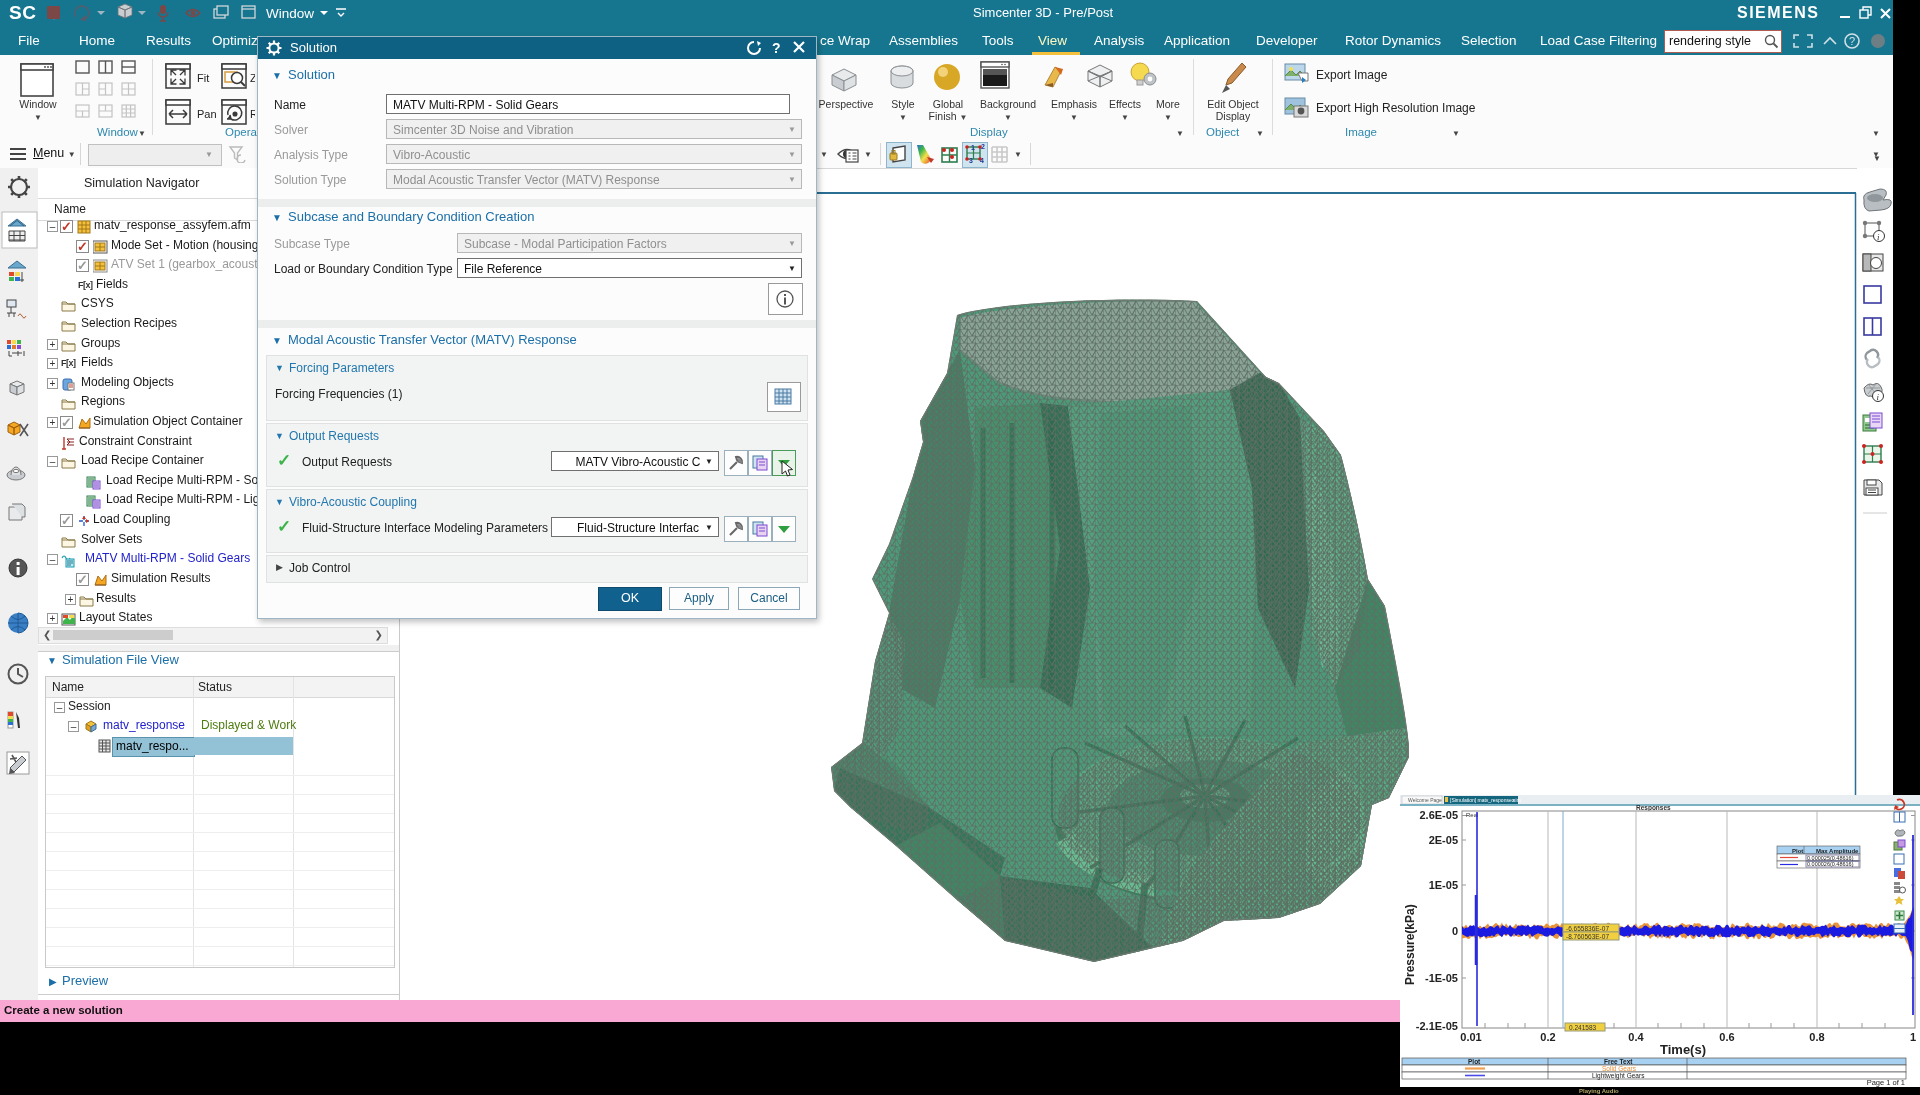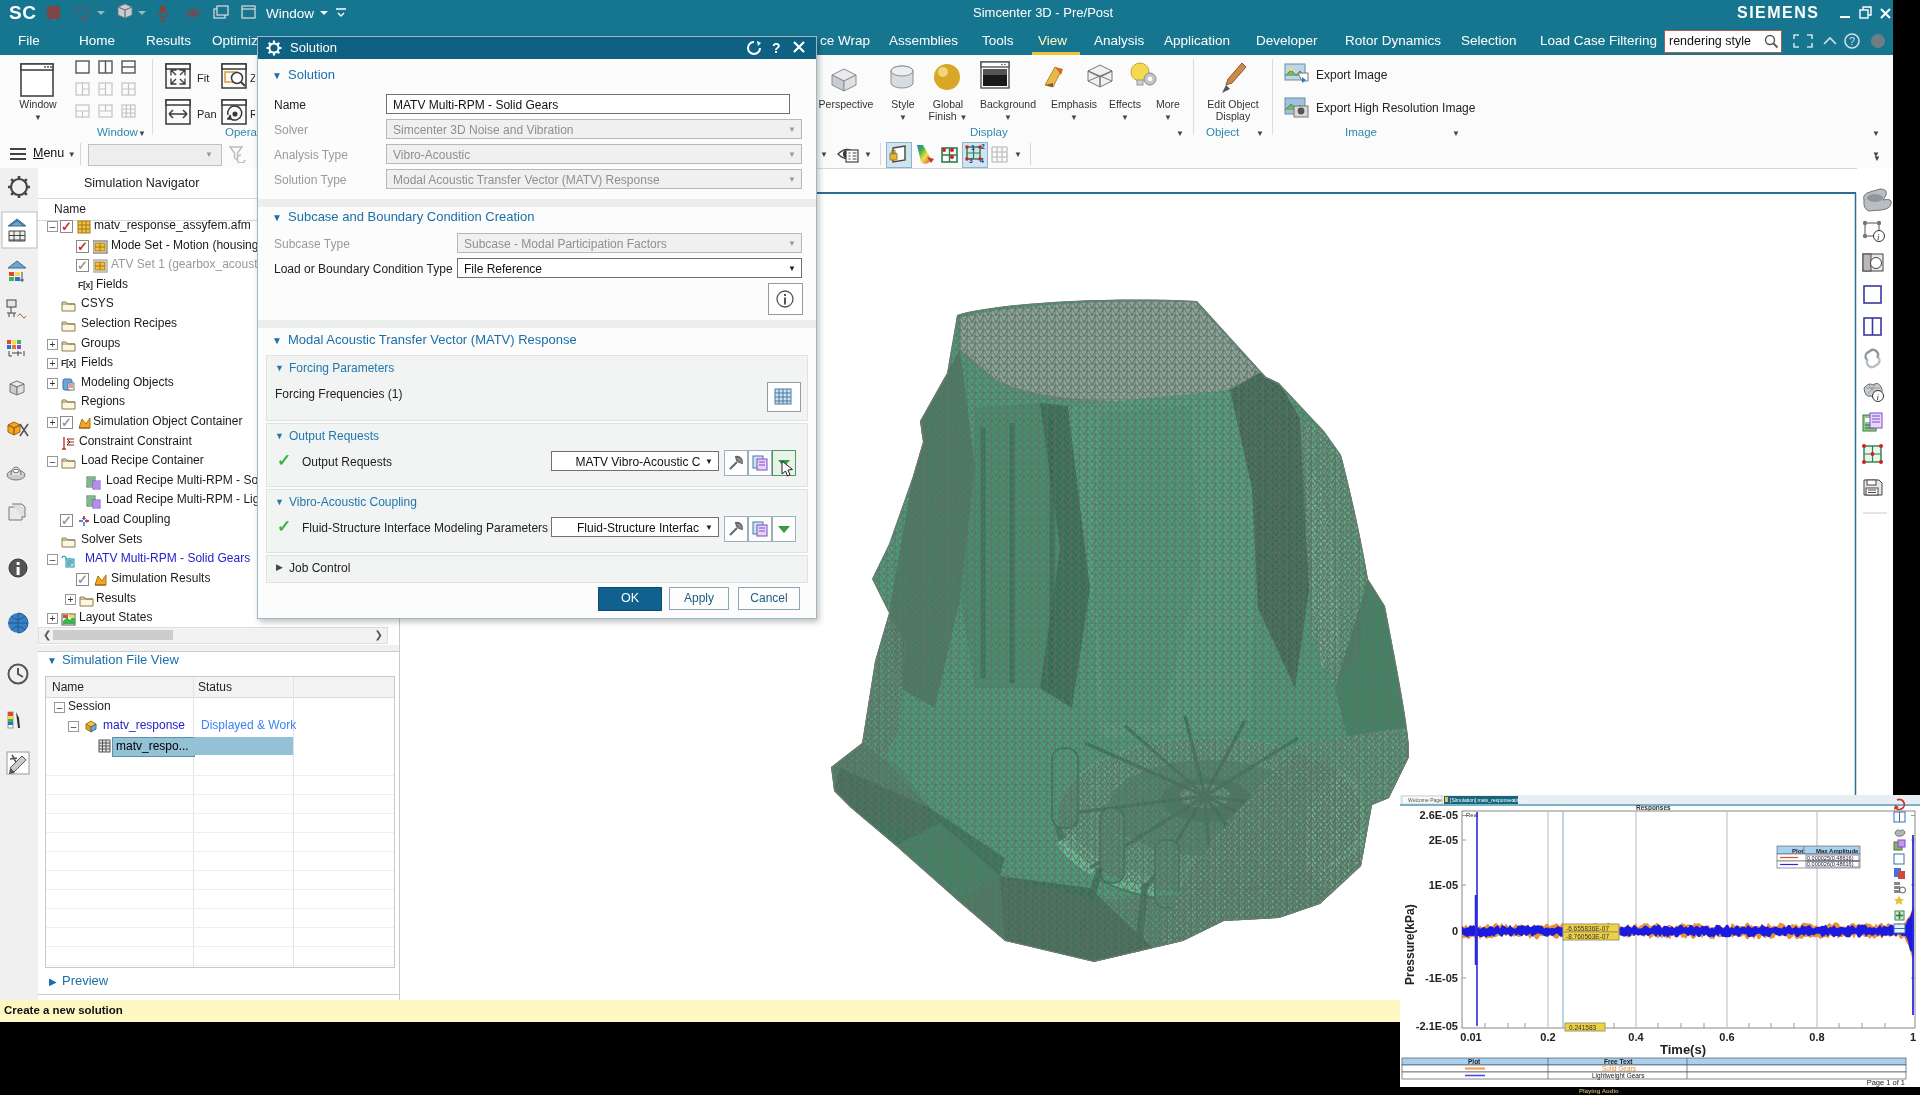--- a/index.html
+++ b/index.html
@@ -45,21 +45,21 @@
   .lbl{position:absolute;font-size:12px;color:#222;}
   .lblgray{position:absolute;font-size:12px;color:#9a9a9a;}
   .combo{position:absolute;height:20px;background:#f0f0f0;border:1px solid #b8b8b8;font-size:12px;color:#8f8f8f;line-height:20px;padding-left:6px;box-sizing:border-box;}
   .combow{position:absolute;height:20px;background:#fff;border:1px solid #707070;font-size:12px;color:#111;line-height:20px;padding-left:6px;box-sizing:border-box;}
   .btn{position:absolute;height:21px;background:#fdfdfd;border:1px solid #8aa8b8;font-size:12px;color:#1b5e84;text-align:center;line-height:20px;}
   .ar{position:absolute;right:5px;top:0;font-size:8px;color:#9a9a9a;}
   .grp{position:absolute;background:#f2f3f3;border:1px solid #e0e1e1;}
   .tbtn{position:absolute;width:22px;height:24px;background:#fdfdfd;border:1px solid #9ab0bd;}
   .tbtn svg{margin:2px 0 0 1px;}
   
-  #statusbar{left:0;top:1000px;width:1400px;height:22px;background:#fef9c3;font-size:11.5px;color:#111;font-weight:700;text-align:center;}
+  #statusbar{left:0;top:1000px;width:1400px;height:22px;background:#f9a8d4;font-size:11.5px;color:#111;font-weight:700;text-align:center;}
   #chartwin{left:1400px;top:795px;width:520px;height:292px;background:#fff;}
 </style>
 </head>
 <body>
 <div id="root">
   <svg width="0" height="0" style="position:absolute">
     <defs>
       <g id="sym-fold">
           <path d="M1,4 h4 l2,2 h7 v7 H1 z" fill="#fdf6e3" stroke="#8a7a4a"></path>
           <path d="M1,6 h13" stroke="#8a7a4a"></path>
@@ -733,21 +733,21 @@
           <span style="position:absolute;left:22px">Session</span>
         </div>
       <div style="position:absolute;left:0;top:41px;font-size:12px">
           <span class="pm" style="left:22px;top:3px">–</span>
           <svg class="ti" style="left:38px;top:1px">
             <path d="M2,5 l5,-3 5,3 -5,3 z" fill="#f5c03c" stroke="#a07818"></path>
             <path d="M2,5 v5 l5,3 v-5 z" fill="#e0a020" stroke="#a07818"></path>
             <path d="M12,5 v5 l-5,3 v-5 z" fill="#7aa7d4" stroke="#3a6e94"></path>
           </svg>
           <span style="position:absolute;left:57px;color:#2222cc">matv_response</span>
-          <span style="position:absolute;left:155px;color:#3b82f6;white-space:nowrap">Displayed &amp; Work</span>
+          <span style="position:absolute;left:155px;color:#4d7c0f;white-space:nowrap">Displayed &amp; Work</span>
         </div>
       <div style="position:absolute;left:0;top:60px;height:19px;font-size:12px">
           <div style="position:absolute;left:66px;top:0;width:81px;height:18px;background:#93c2d6;border:1px solid #5a93ad"></div>
           <div style="position:absolute;left:148px;top:0;width:99px;height:18px;background:#93c2d6"></div>
           <svg class="ti" style="left:52px;top:2px">
             <rect x="1" y="1" width="11" height="12" fill="#e8e8e8" stroke="#555"></rect>
             <path d="M1,4 h11 M1,7 h11 M1,10 h11 M4.5,1 v12 M8,1 v12" stroke="#555"></path>
           </svg>
           <span style="position:absolute;left:70px;top:2px">matv_respo...</span>
         </div>

